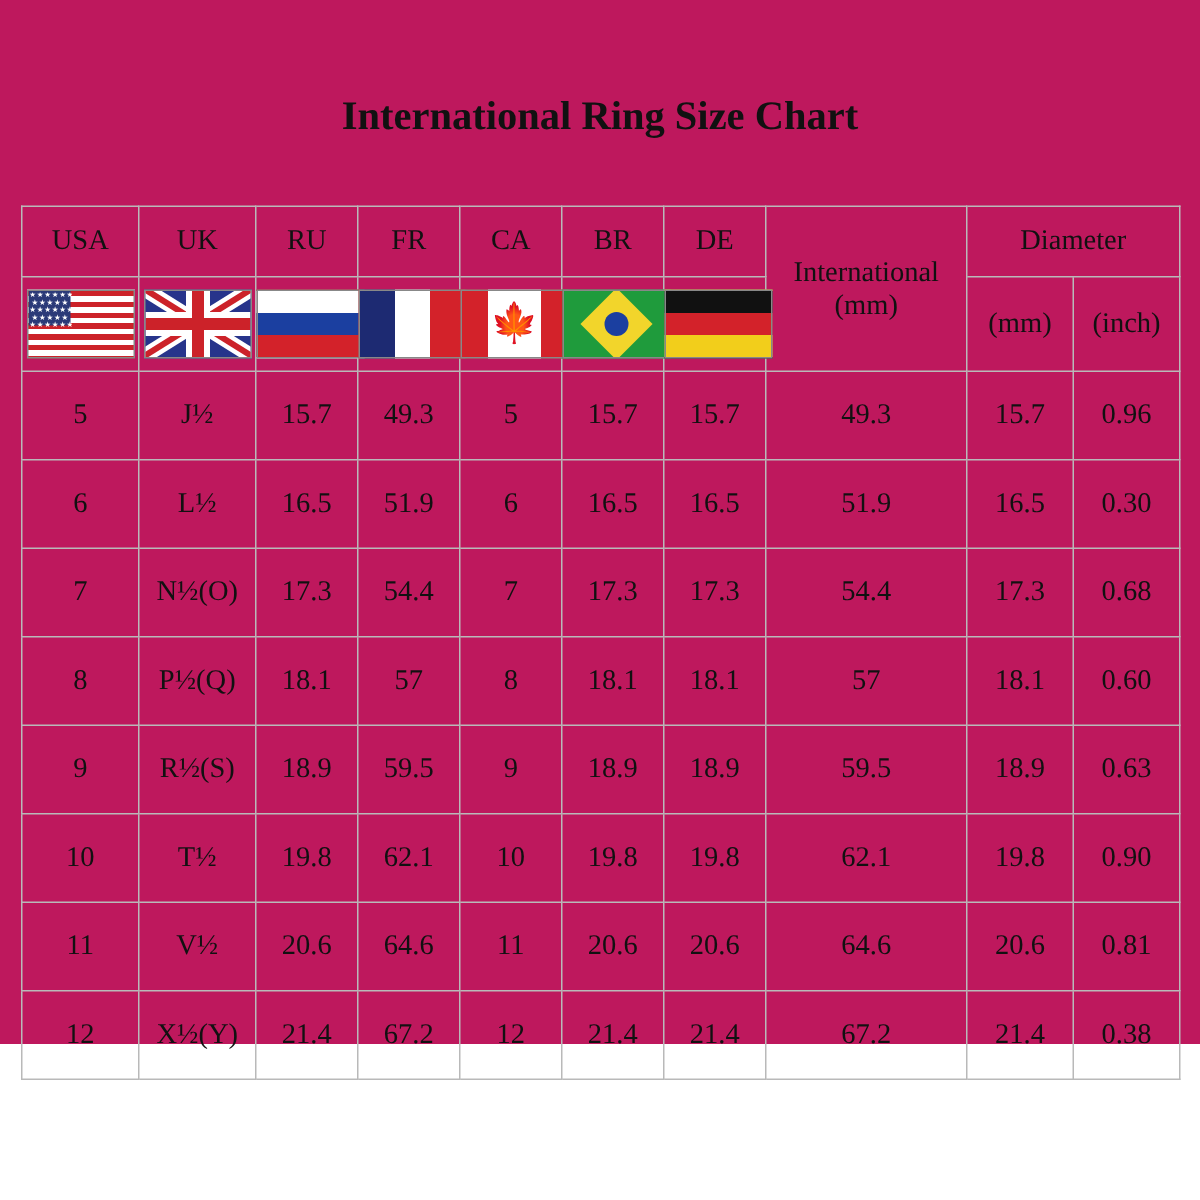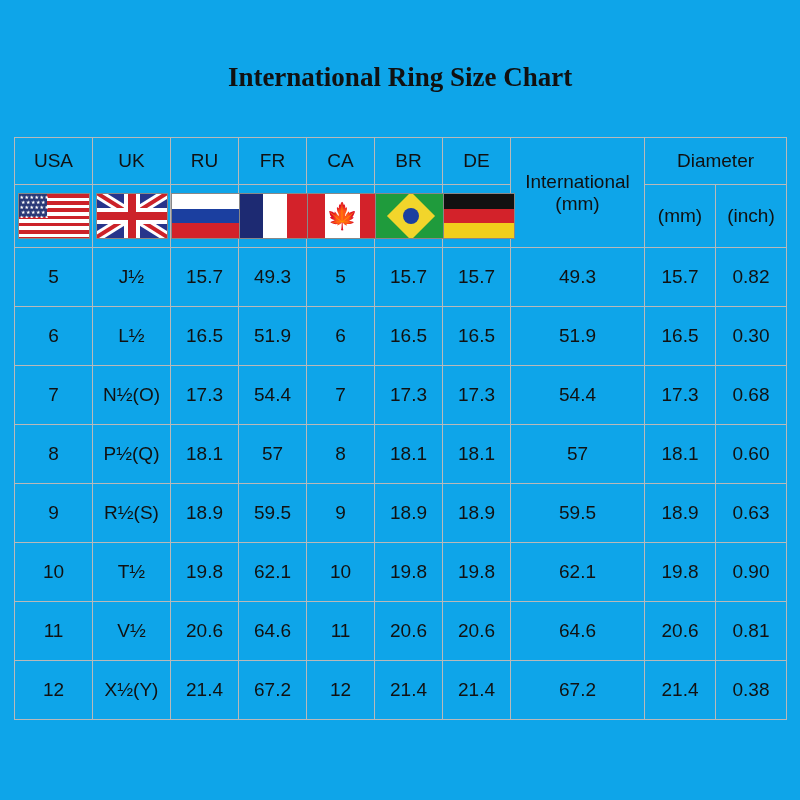--- a/index.html
+++ b/index.html
@@ -6,43 +6,43 @@
     margin: 0;
     padding: 0;
     width: 800px;
     height: 800px;
     background: #ffffff;
     font-family: "Liberation Serif", serif;
   }
   #page {
     position: relative;
     width: 800px;
-    height: 800px;
-    background: #0ea5e9;
+    height: 696px;
+    background: #be185d;
     box-sizing: border-box;
   }
   .title {
     position: absolute;
     top: 62px;
     left: 0;
     width: 800px;
     text-align: center;
     font-size: 27px;
     font-weight: bold;
     color: #111111;
     font-family: "Liberation Serif", serif;
   }
   table.chart {
     position: absolute;
     top: 137px;
     left: 14px;
     width: 772px;
     border-collapse: collapse;
     table-layout: fixed;
-    font-family: Liberation Sans, sans-serif;
+    font-family: Liberation Serif, serif;
   }
   table.chart td, table.chart th {
     border: 1px solid #b9b9b9;
     text-align: center;
     vertical-align: middle;
     font-size: 19px;
     color: #111111;
     font-weight: normal;
     padding: 0;
   }
@@ -273,21 +273,21 @@
       <tr class="data-row">
         <td>5</td>
         <td>J½</td>
         <td>15.7</td>
         <td>49.3</td>
         <td>5</td>
         <td>15.7</td>
         <td>15.7</td>
         <td>49.3</td>
         <td>15.7</td>
-        <td>0.82</td>
+        <td>0.96</td>
       </tr>
       <tr class="data-row">
         <td>6</td>
         <td>L½</td>
         <td>16.5</td>
         <td>51.9</td>
         <td>6</td>
         <td>16.5</td>
         <td>16.5</td>
         <td>51.9</td>

